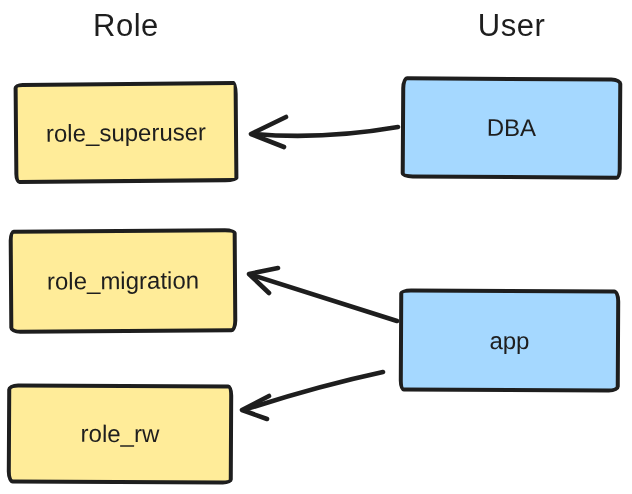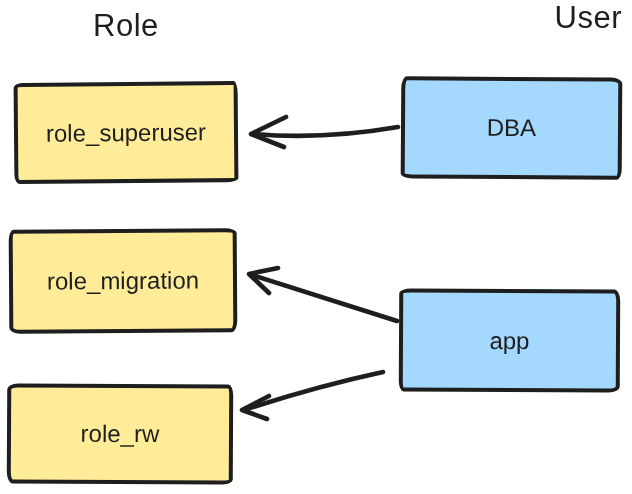--- a/index.html
+++ b/index.html
@@ -19,21 +19,21 @@
   }
   .heading{
     position:absolute;
     font-size:31px;
     font-weight:400;
     text-align:center;
     color:var(--stroke);
     letter-spacing:0.5px;
   }
   #h-role{left:14px;top:8px;width:224px;}
-  #h-user{left:401px;top:0;width:221px;text-align:right;}
+  #h-user{left:401px;top:8px;width:221px;}
   .node{
     position:absolute;
     box-sizing:border-box;
     border:4px solid var(--stroke);
     display:flex;align-items:center;justify-content:center;
     font-size:24px;
     color:var(--stroke);
   }
   .node.role{background:var(--role-fill);}
   .node.user{background:var(--user-fill);}

